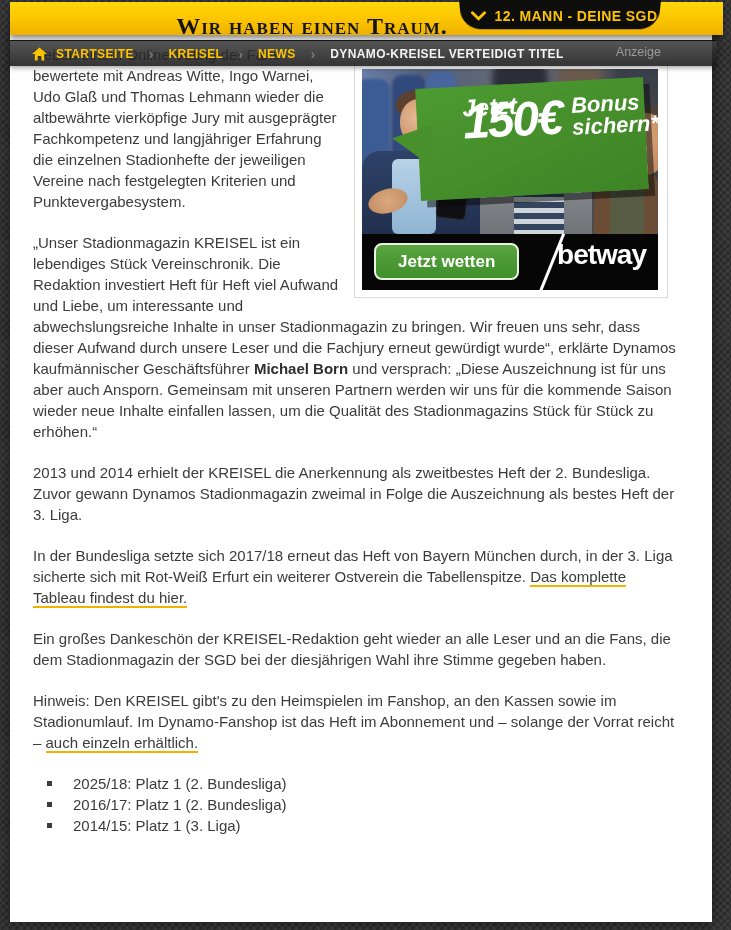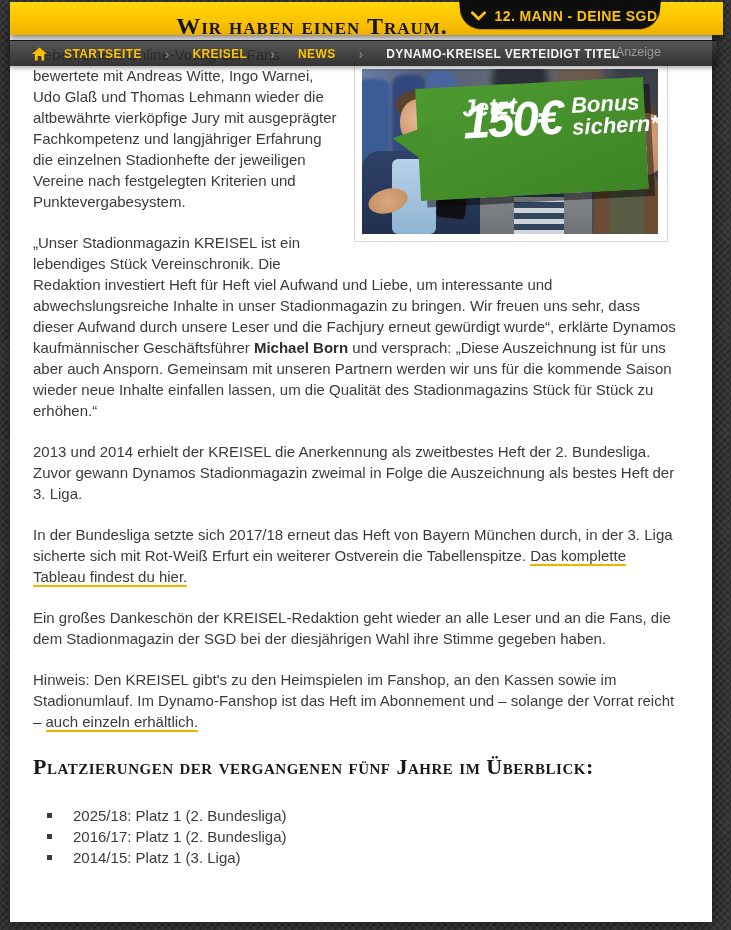--- a/index.html
+++ b/index.html
@@ -25,21 +25,21 @@
   .tab-label{color:#fdc300;font-size:14px;font-weight:700;letter-spacing:.4px;white-space:nowrap;}
 
   
   .content{position:absolute;left:10px;top:35px;width:702px;height:887px;background:#ffffff;
     box-shadow:0 0 14px rgba(0,0,0,.55);overflow:hidden;z-index:1;}
 
   
   .crumbbar{position:absolute;left:10px;top:40px;width:707px;height:26px;z-index:5;
     background:linear-gradient(180deg,rgba(62,62,62,.88) 0%,rgba(24,24,24,.88) 100%);
     border-top:1px solid rgba(0,0,0,.6);box-shadow:0 2px 5px rgba(0,0,0,.35);
-    display:flex;align-items:center;padding-left:22px;box-sizing:border-box;gap:8px;}
+    display:flex;align-items:center;padding-left:22px;box-sizing:border-box;}
   .crumb{color:#fdc300;font-size:12px;font-weight:700;letter-spacing:.4px;cursor:pointer;white-space:nowrap;}
   .crumb-sep{color:#7a7a7a;font-size:14px;font-weight:700;margin:0 15px;}
   .crumb-current{color:#f2f2f2;font-size:12px;font-weight:700;letter-spacing:.4px;white-space:nowrap;}
   .home-ico{width:15px;height:14px;margin-right:9px;flex:0 0 auto;cursor:pointer;}
   .anzeige{position:absolute;top:45px;right:70px;z-index:7;color:#9a9a9a;font-size:12.5px;}
 
   
   .article{padding:9px 30px 0 23px;color:#3b3b3b;font-size:15px;line-height:21px;}
   .article p{margin:0 0 20px;}
   .article b{font-weight:700;color:#2e2e2e;}
@@ -140,36 +140,40 @@
               <div class="b-row">
                 <span class="b-amount">150€</span>
                 <span class="b-col">
                   <span>Bonus</span>
                   <span>sichern*</span>
                 </span>
               </div>
             </div>
           </div>
         </div>
+        <div class="ad-black">
+          <span class="cta">Jetzt wetten</span>
+          <div class="diag"></div>
+          <span class="betway">betway</span>
+        </div>
       </aside>
 
       <p>Neben einem Online-Voting der Fans bewertete mit Andreas Witte, Ingo Warnei, Udo Glaß und Thomas Lehmann wieder die altbewährte vierköpfige Jury mit ausgeprägter Fachkompetenz und langjähriger Erfahrung die einzelnen Stadionhefte der jeweiligen Vereine nach festgelegten Kriterien und Punktevergabesystem.</p>
       <p>
         <span>„Unser Stadionmagazin KREISEL ist ein lebendiges Stück Vereinschronik. Die Redaktion investiert Heft für Heft viel Aufwand und Liebe, um interessante und abwechslungsreiche Inhalte in unser Stadionmagazin zu bringen. Wir freuen uns sehr, dass dieser Aufwand durch unsere Leser und die Fachjury erneut gewürdigt wurde“, erklärte Dynamos kaufmännischer Geschäftsführer </span><b>Michael Born</b><span> und versprach: „Diese Auszeichnung ist für uns aber auch Ansporn. Gemeinsam mit unseren Partnern werden wir uns für die kommende Saison wieder neue Inhalte einfallen lassen, um die Qualität des Stadionmagazins Stück für Stück zu erhöhen.“</span>
       </p>
       <p>2013 und 2014 erhielt der KREISEL die Anerkennung als zweitbestes Heft der 2. Bundesliga. Zuvor gewann Dynamos Stadionmagazin zweimal in Folge die Auszeichnung als bestes Heft der 3. Liga.</p>
       <p>
         <span>In der Bundesliga setzte sich 2017/18 erneut das Heft von Bayern München durch, in der 3. Liga sicherte sich mit Rot-Weiß Erfurt ein weiterer Ostverein die Tabellenspitze. </span><a class="ylink">Das komplette Tableau findest du hier.</a>
       </p>
       <p>Ein großes Dankeschön der KREISEL-Redaktion geht wieder an alle Leser und an die Fans, die dem Stadionmagazin der SGD bei der diesjährigen Wahl ihre Stimme gegeben haben.</p>
       <p>
         <span>Hinweis: Den KREISEL gibt's zu den Heimspielen im Fanshop, an den Kassen sowie im Stadionumlauf. Im Dynamo-Fanshop ist das Heft im Abonnement und – solange der Vorrat reicht – </span><a class="ylink">auch einzeln erhältlich.</a>
       </p>
 
-      <h2>Platzierungen der vergangenen fünf Jahre im Überblick:</h2>
 
       <ul class="placements">
         <li>2025/18: Platz 1 (2. Bundesliga)</li>
         <li>2016/17: Platz 1 (2. Bundesliga)</li>
         <li>2014/15: Platz 1 (3. Liga)</li>
 
       </ul>
 
     </div>
   </div>

